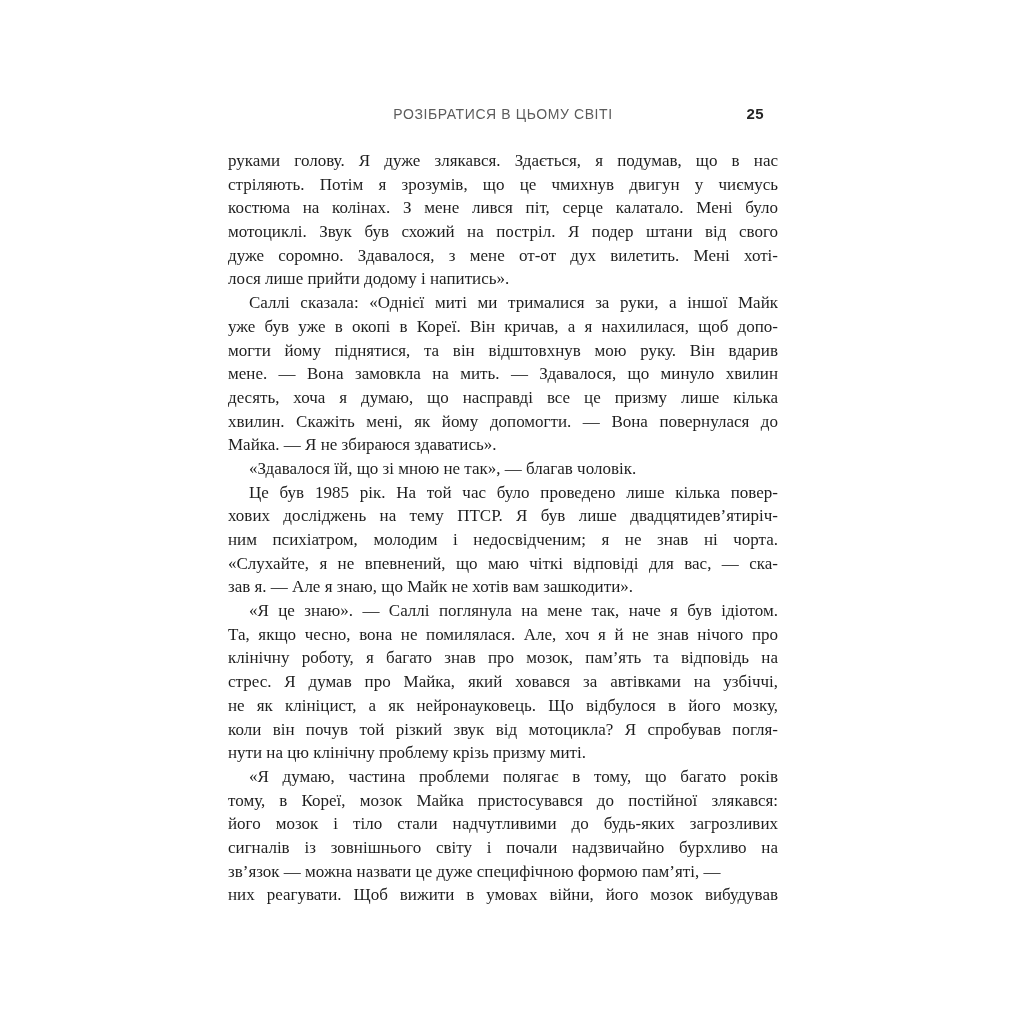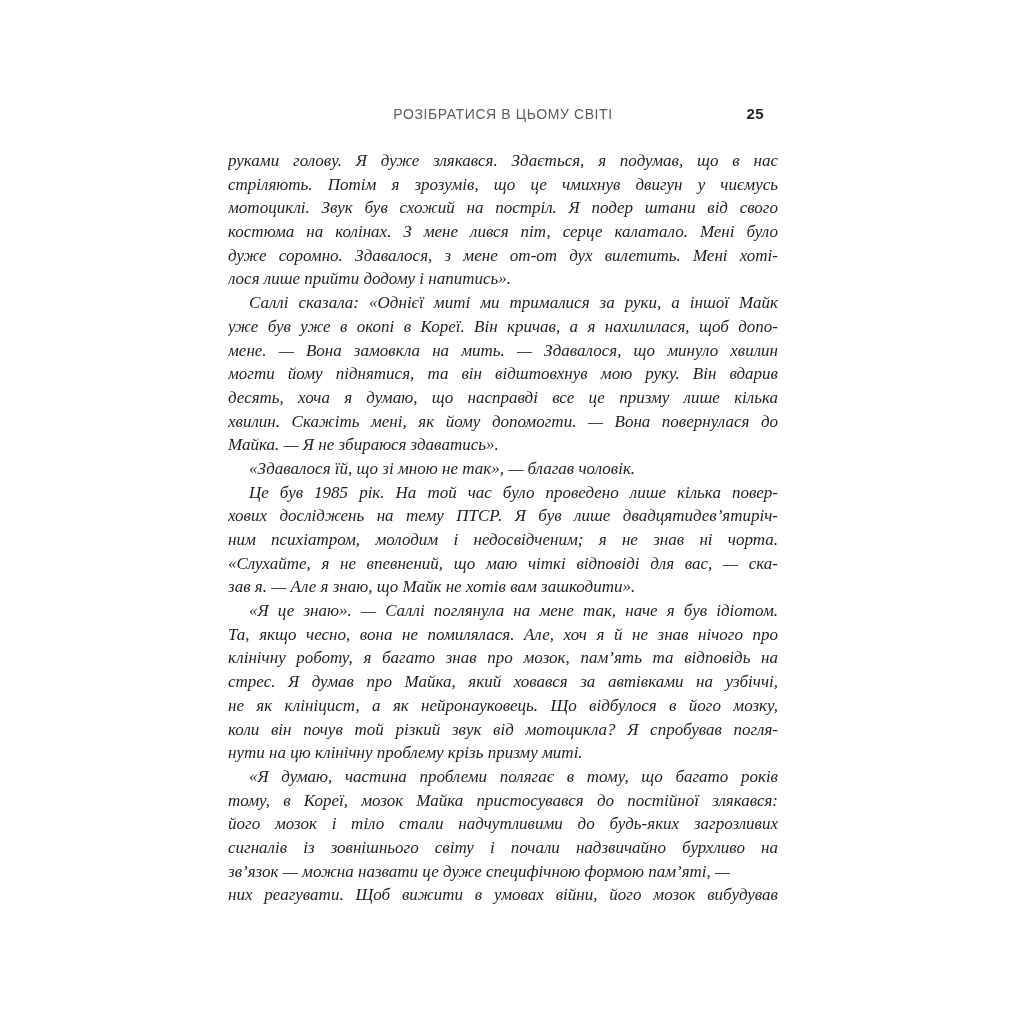--- a/index.html
+++ b/index.html
@@ -40,21 +40,20 @@
     letter-spacing: 0.4px;
     color: #262626;
     line-height: 20px;
   }
   .page-body {
     position: absolute;
     top: 149px;
     left: 228px;
     width: 550px;
     font-family: "Liberation Serif", serif;
-    font-style: italic;
     font-size: 17px;
     line-height: 23.7px;
     color: #1e1e1e;
   }
   .para { margin: 0; padding: 0; }
   .line {
     height: 23.7px;
     overflow: hidden;
     text-align: justify;
     text-align-last: justify;
@@ -76,30 +75,30 @@
 
   <div class="running-header">
     <span class="running-title">РОЗІБРАТИСЯ В ЦЬОМУ СВІТІ</span>
     <span class="page-number">25</span>
   </div>
 
   <div class="page-body">
       <div class="para">
         <div class="line">руками голову. Я дуже злякався. Здається, я подумав, що в нас</div>
         <div class="line">стріляють. Потім я зрозумів, що це чмихнув двигун у чиємусь</div>
+        <div class="line">костюма на колінах. З мене лився піт, серце калатало. Мені було</div>
         <div class="line">мотоциклі. Звук був схожий на постріл. Я подер штани від свого</div>
-        <div class="line">костюма на колінах. З мене лився піт, серце калатало. Мені було</div>
         <div class="line">дуже соромно. Здавалося, з мене от-от дух вилетить. Мені хоті-</div>
         <div class="line last">лося лише прийти додому і напитись».</div>
       </div>
       <div class="para">
         <div class="line indent">Саллі сказала: «Однієї миті ми трималися за руки, а іншої Майк</div>
         <div class="line">уже був уже в окопі в Кореї. Він кричав, а я нахилилася, щоб допо-</div>
+        <div class="line">могти йому піднятися, та він відштовхнув мою руку. Він вдарив</div>
         <div class="line">мене. — Вона замовкла на мить. — Здавалося, що минуло хвилин</div>
-        <div class="line">могти йому піднятися, та він відштовхнув мою руку. Він вдарив</div>
         <div class="line">десять, хоча я думаю, що насправді все це призму лише кілька</div>
         <div class="line">хвилин. Скажіть мені, як йому допомогти. — Вона повернулася до</div>
         <div class="line last">Майка. — Я не збираюся здаватись».</div>
       </div>
       <div class="para">
         <div class="line last indent">«Здавалося їй, що зі мною не так», — благав чоловік.</div>
       </div>
       <div class="para">
         <div class="line indent">Це був 1985 рік. На той час було проведено лише кілька повер-</div>
         <div class="line">хових досліджень на тему ПТСР. Я був лише двадцятидев’ятиріч-</div>

